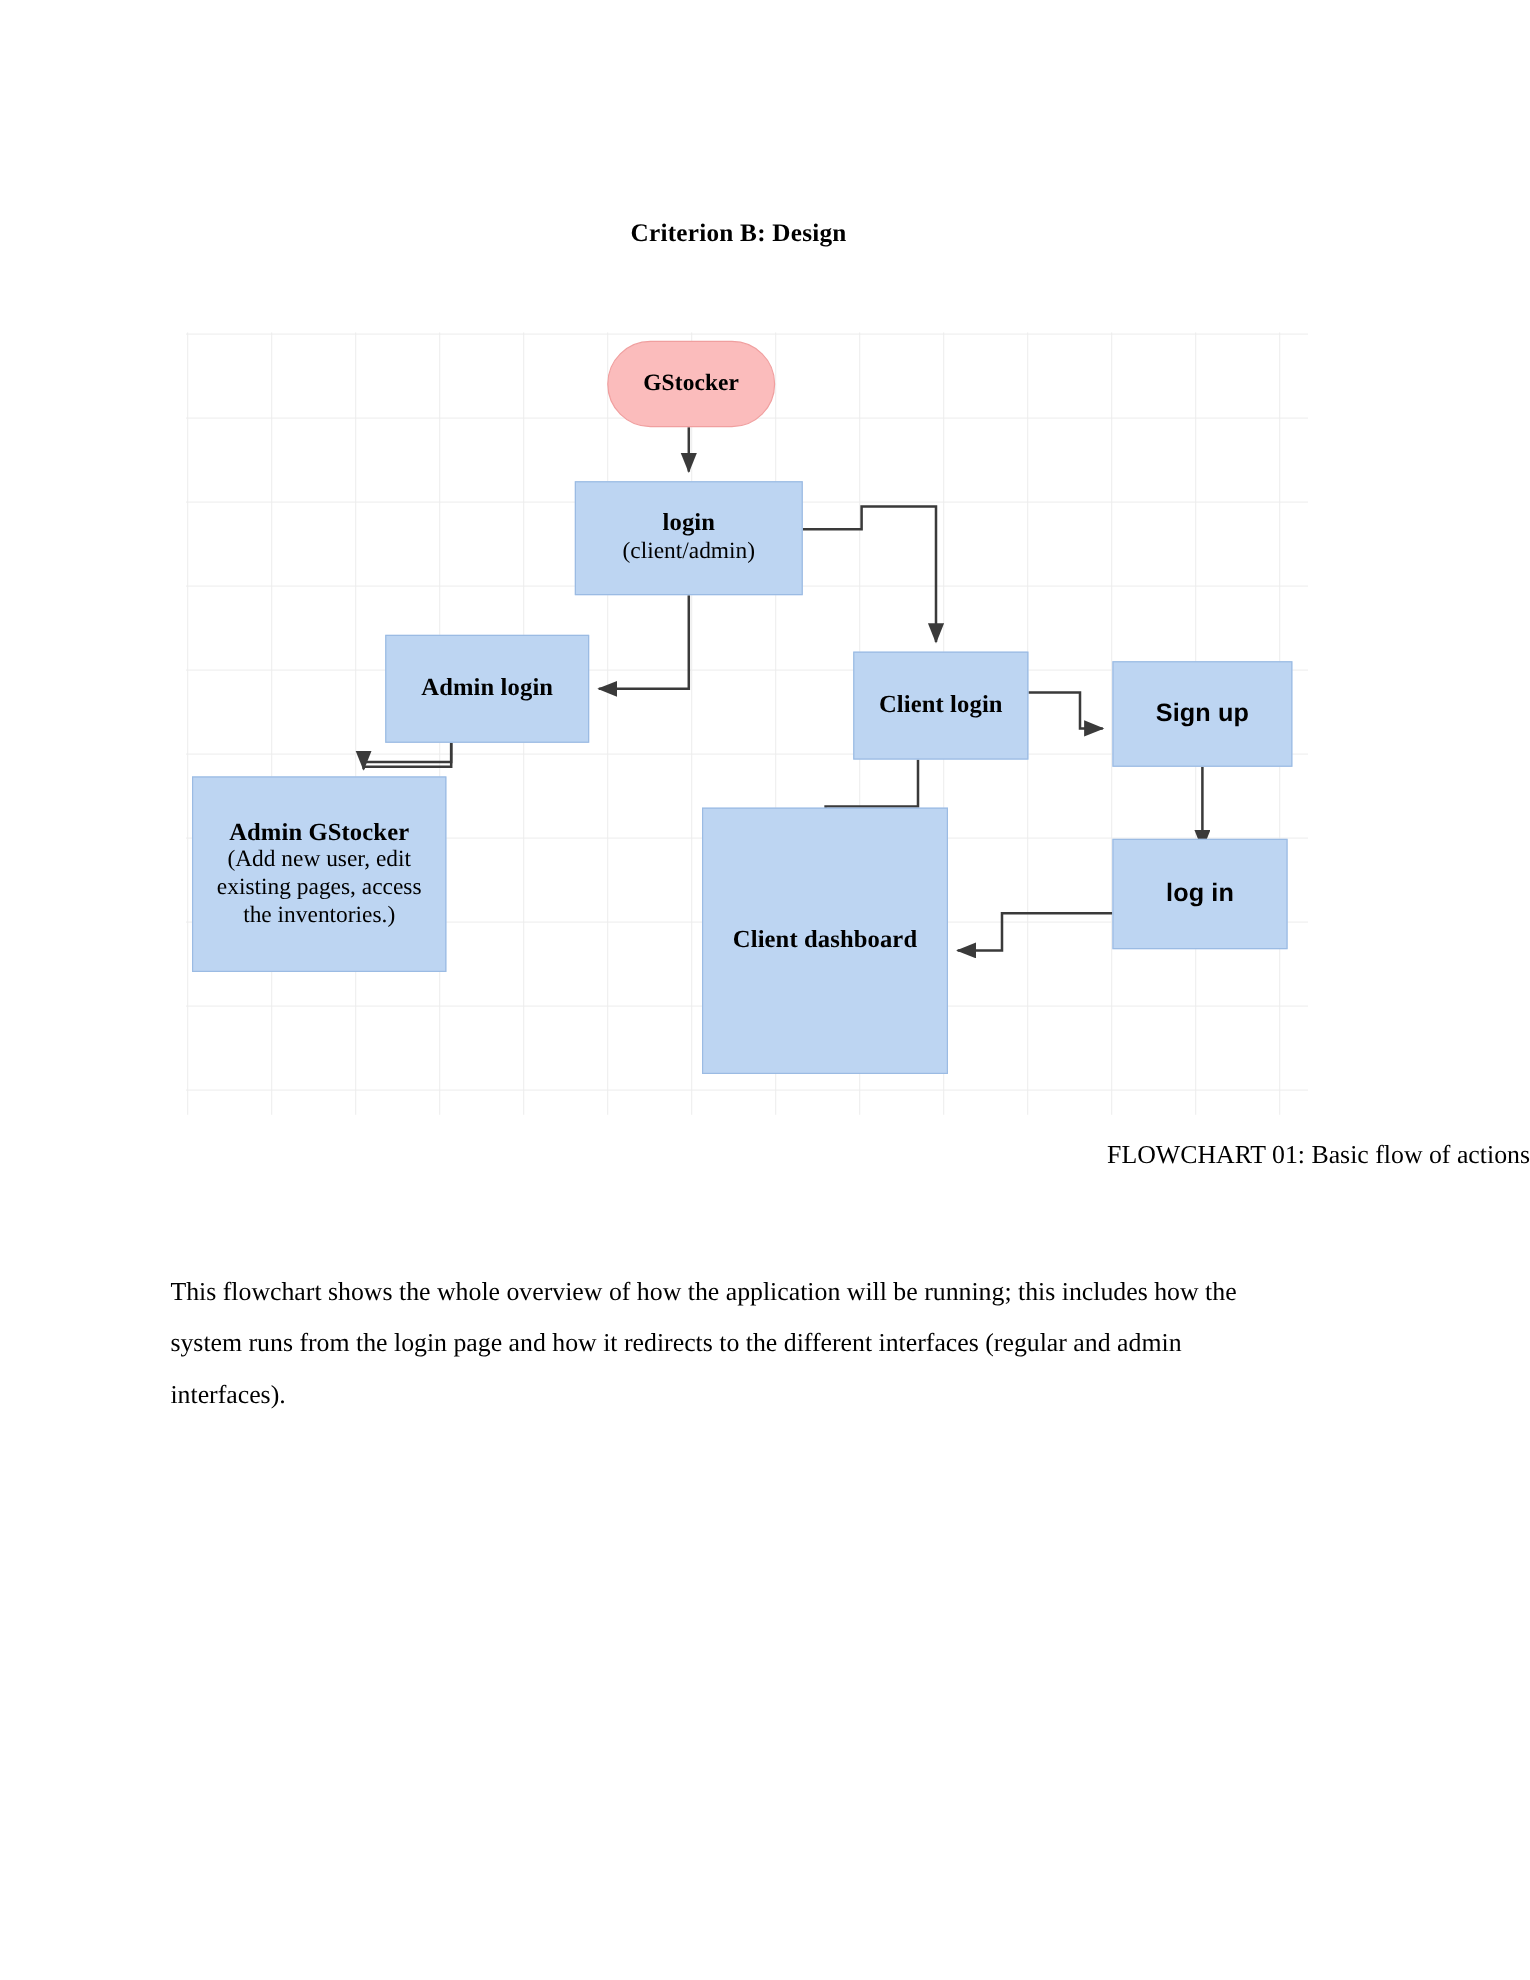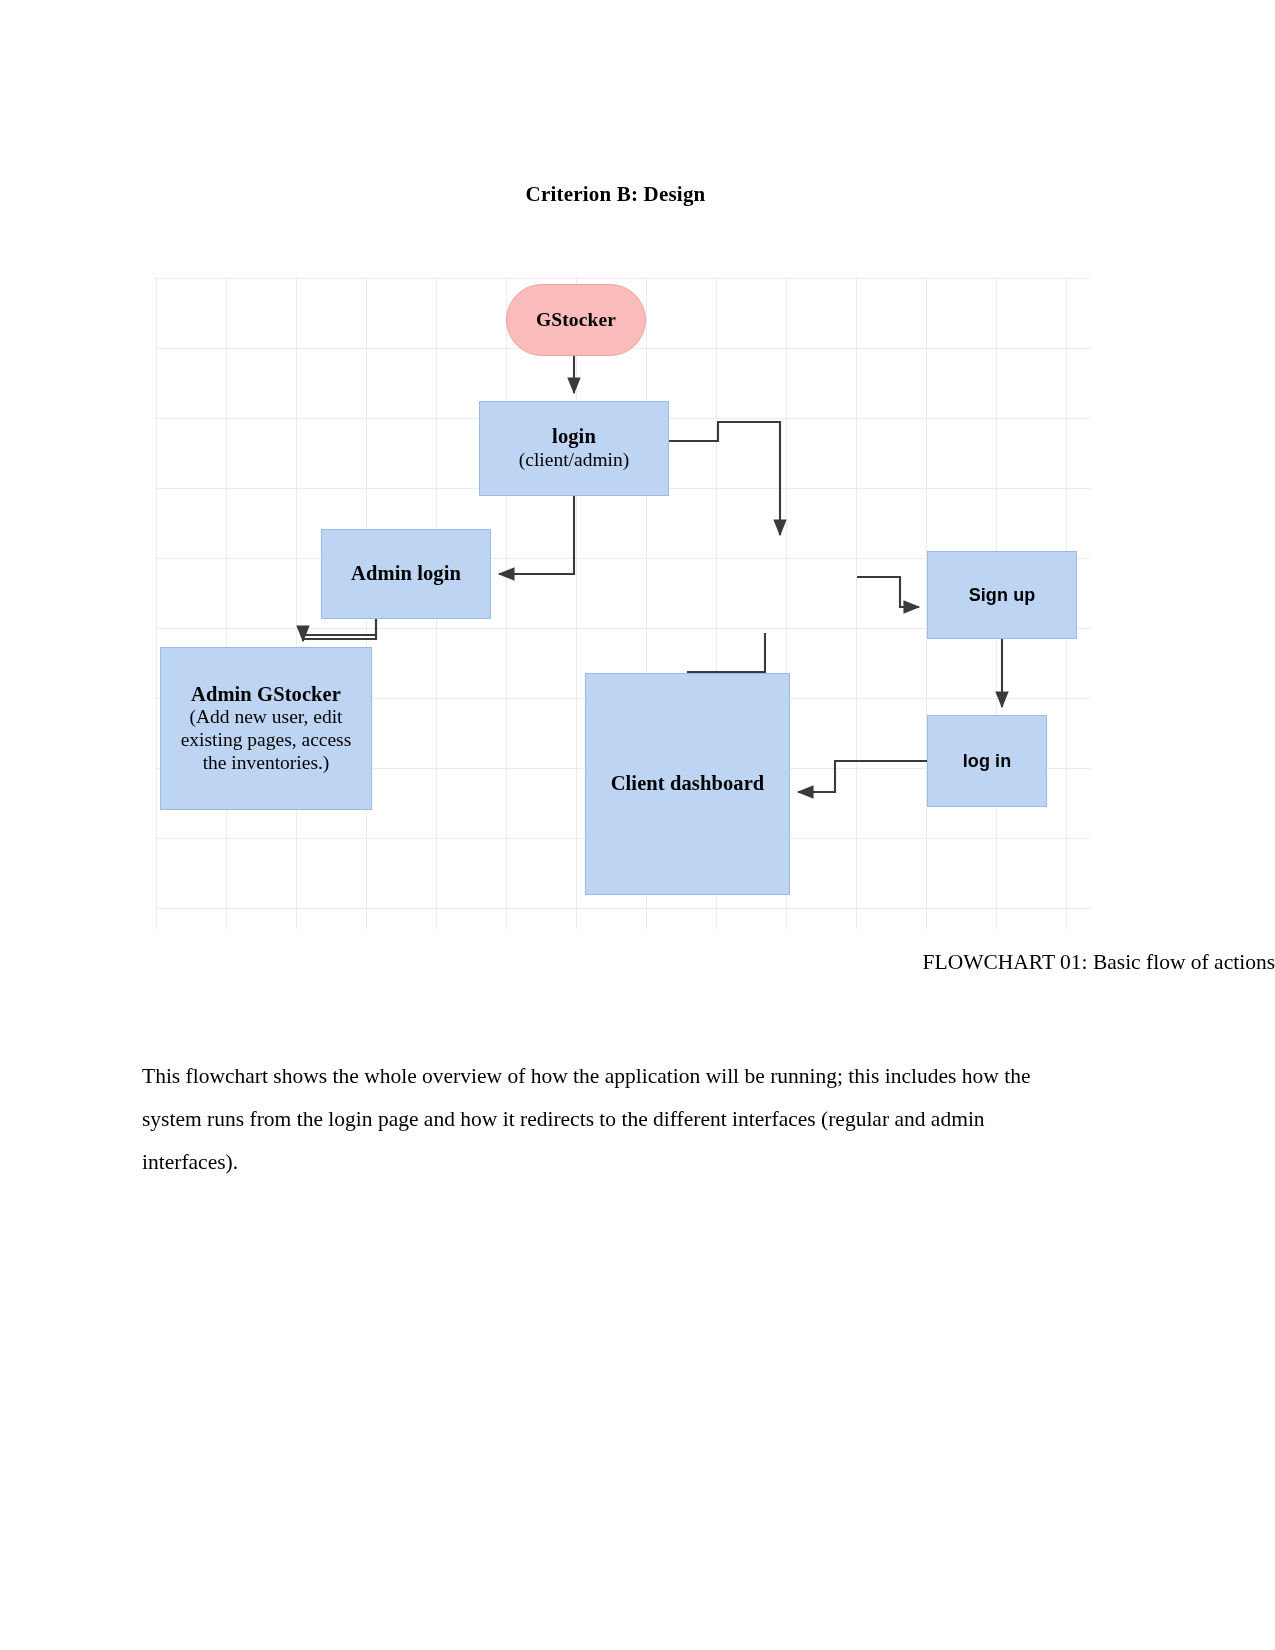--- a/index.html
+++ b/index.html
@@ -61,37 +61,37 @@
     font-weight: bold;
     font-size: 20.5px;
     letter-spacing: .1px;
   }
   .node .sub {
     font-weight: normal;
     font-size: 19.5px;
     padding: 0 6px;
   }
   .node.sans { font-family: "Liberation Sans", "DejaVu Sans", sans-serif; }
-  .node.sans .ttl { font-size: 18px; font-weight: bold; }
+  .node.sans .ttl { font-size: 21px; font-weight: bold; }
 
   
   #node-gstocker {
     left: 351px; top: 7px;
     width: 140px; height: 72px;
     background: #fbbcbc;
     border: 1px solid #f09f9f;
     border-radius: 36px;
   }
   #node-gstocker .ttl { font-size: 19.5px; }
 
   #node-login      { left: 324px; top: 124px; width: 190px; height: 95px; }
   #node-admin-login{ left: 166px; top: 252px; width: 170px; height: 90px; }
   #node-client-login{left: 556px; top: 266px; width: 146px; height: 90px; }
   #node-signup     { left: 772px; top: 274px; width: 150px; height: 88px; }
-  #node-login-r    { left: 772px; top: 438px; width: 120px; height: 92px; }
+  #node-login-r    { left: 772px; top: 422px; width: 146px; height: 92px; }
   #node-admin-dash { left: 5px;  top: 370px; width: 212px; height: 163px; }
   #node-client-dash{ left: 430px; top: 396px; width: 205px; height: 222px; }
 
   
   #flow-caption {
     position: absolute;
     left: 0; top: 950px;
     width: 1275px;
     text-align: right;
     font-size: 21.5px;
@@ -148,20 +148,23 @@
   </div>
 
   <div class="node" id="node-gstocker">
     <span class="ttl">GStocker</span>
   </div>
 
   <div class="node" id="node-admin-login">
     <span class="ttl">Admin login</span>
   </div>
 
+  <div class="node" id="node-client-login">
+    <span class="ttl">Client login</span>
+  </div>
 
   <div class="node sans" id="node-signup">
     <span class="ttl">Sign up</span>
   </div>
 
   <div class="node sans" id="node-login-r">
     <span class="ttl">log in</span>
   </div>
 
   <div class="node" id="node-admin-dash">

